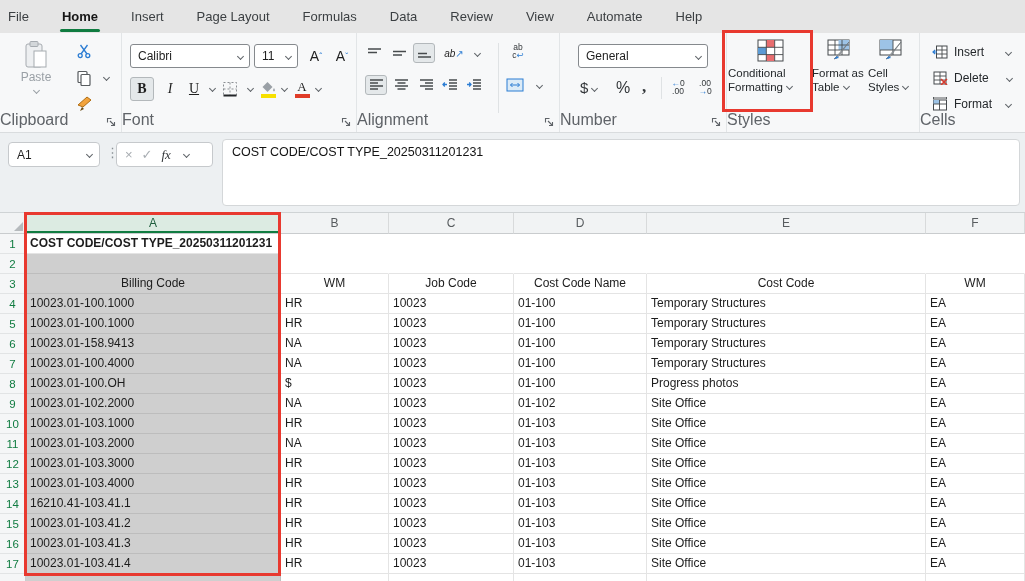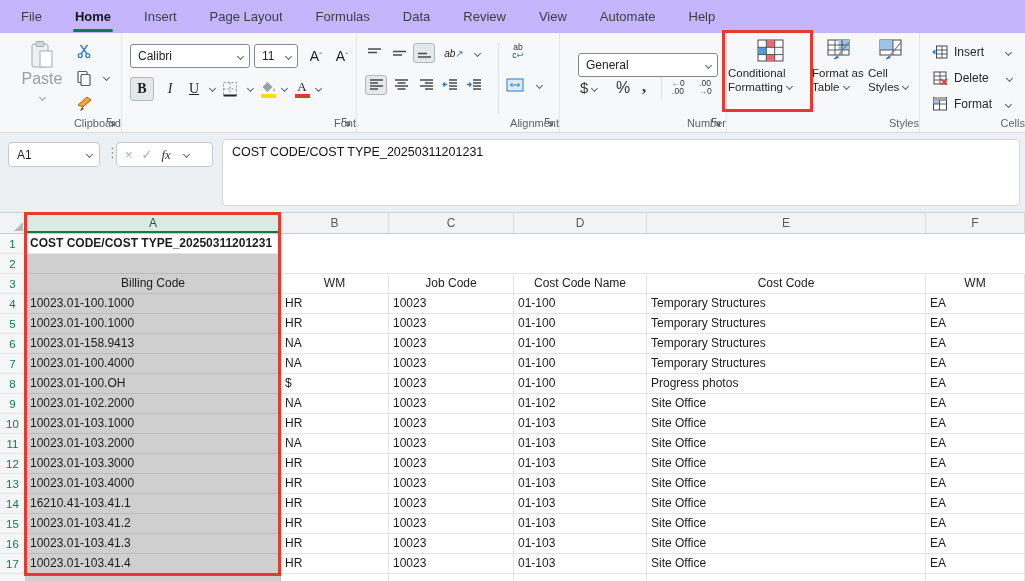--- a/index.html
+++ b/index.html
@@ -2,43 +2,43 @@
 <html><head>
 <meta charset="utf-8">
 <style>
   * { margin:0; padding:0; box-sizing:border-box; }
   html,body { width:1025px; height:581px; overflow:hidden; background:#fff;
               font-family:"Liberation Sans", sans-serif; color:#1f1f1f; }
   body { position:relative; }
 
   
   .menu-bar { position:absolute; top:0; left:0; width:100%; height:33px;
-              display:flex; align-items:stretch; padding-left:19px; gap:29px;
-              background:#c4b5fd; font-size:13px; color:#3b3f42; }
+              display:flex; align-items:stretch; padding-left:6px; gap:29px;
+              background:#e5e5e5; font-size:13px; color:#3b3f42; }
   .menu-item { display:flex; align-items:center; position:relative; cursor:default; padding:0 2px; }
   .menu-item.active { font-weight:700; color:#161616; }
   .menu-item.active::after { content:""; position:absolute; left:0; right:0; bottom:1px;
               height:3px; border-radius:2px; background:var(--green); }
 
   :root { --green:#107c41; --red:#e8392f; --selgray:#cfcfcf; }
 
   
   .ribbon { position:absolute; top:33px; left:0; width:100%; height:100px;
             background:#f7f8f9; border-bottom:1px solid #d9dcde; }
   .group { position:absolute; top:0; height:100%; border-right:1px solid #e2e5e7; }
-  .group-label { position:absolute; bottom:3px; left:0; right:0; text-align:right;
-                 font-size:11px; color:#5f6368; }
+  .group-label { position:absolute; bottom:3px; left:0; right:0; text-align:left;
+                 font-size:16px; color:#5f6368; }
   .launcher { position:absolute; right:5px; bottom:5px; }
   .chev { width:5px; height:5px; border-right:1.3px solid #5f6368; border-bottom:1.3px solid #5f6368;
           display:inline-block; transform:rotate(45deg); vertical-align:2px; margin-left:4px; }
   .btn { display:inline-flex; align-items:center; justify-content:center; cursor:default; }
 
   
-  .paste-btn { position:absolute; left:20px; top:7px; width:44px; text-align:center;
-               color:#9aa0a6; font-size:16px; }
+  .paste-btn { position:absolute; left:14px; top:7px; width:44px; text-align:center;
+               color:#9aa0a6; font-size:12px; }
   .paste-btn .chev { border-color:#9aa0a6; margin:2px 0 0; }
   .clip-cut   { position:absolute; left:76px; top:10px; }
   .clip-copy  { position:absolute; left:76px; top:37px; }
   .clip-copy-chev { position:absolute; left:100px; top:42px; }
   .clip-paint { position:absolute; left:76px; top:63px; }
 
   
   .combo { position:absolute; background:#fff; border:1px solid #85898d; border-radius:3px;
            font-size:12px; display:flex; align-items:center; padding:0 7px; height:24px; }
   .combo .chev { position:absolute; right:6px; }
@@ -281,21 +281,21 @@
     </div>
     <span class="chev" style="position:absolute;left:176px;top:50px"></span>
 
     <div class="group-label">Alignment</div>
     <svg class="launcher" width="10" height="10" viewBox="0 0 10 10">
       <path d="M1.5 5.5 V1.5 H5.5 M4 4 L8.5 8.5 M8.5 5 V8.5 H5" fill="none" stroke="#5f6368" stroke-width="1.1"></path>
     </svg>
   </div>
 
   <div class="group" style="left:560px;width:167px">
-    <div class="combo" style="left:18px;top:20px;width:140px">
+    <div class="combo" style="left:18px;top:11px;width:130px">
       <span>General</span>
       <span class="chev"></span>
     </div>
     <div class="numbtn" style="left:20px;top:46px"><span>$</span><span class="chev"></span></div>
     <div class="numbtn" style="left:56px;top:46px;font-size:16px"><span>%</span></div>
     <div class="numbtn serif" style="left:82px;top:44px;font-size:17px;font-weight:700"><span>,</span></div>
     <div class="vsep" style="left:101px;top:44px;height:22px"></div>
     <div class="albtn" style="left:106px;top:44px;width:24px">
       <div class="tinytxt"><span class="blue">←</span>0<br>.00</div>
     </div>

